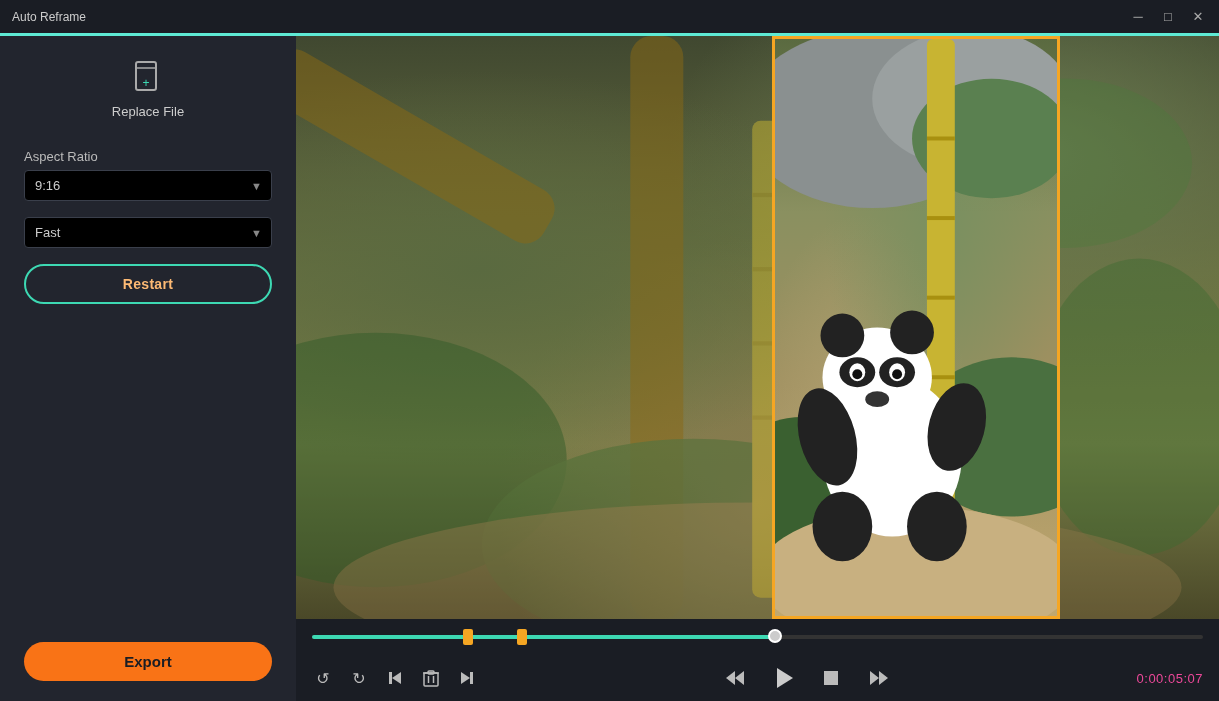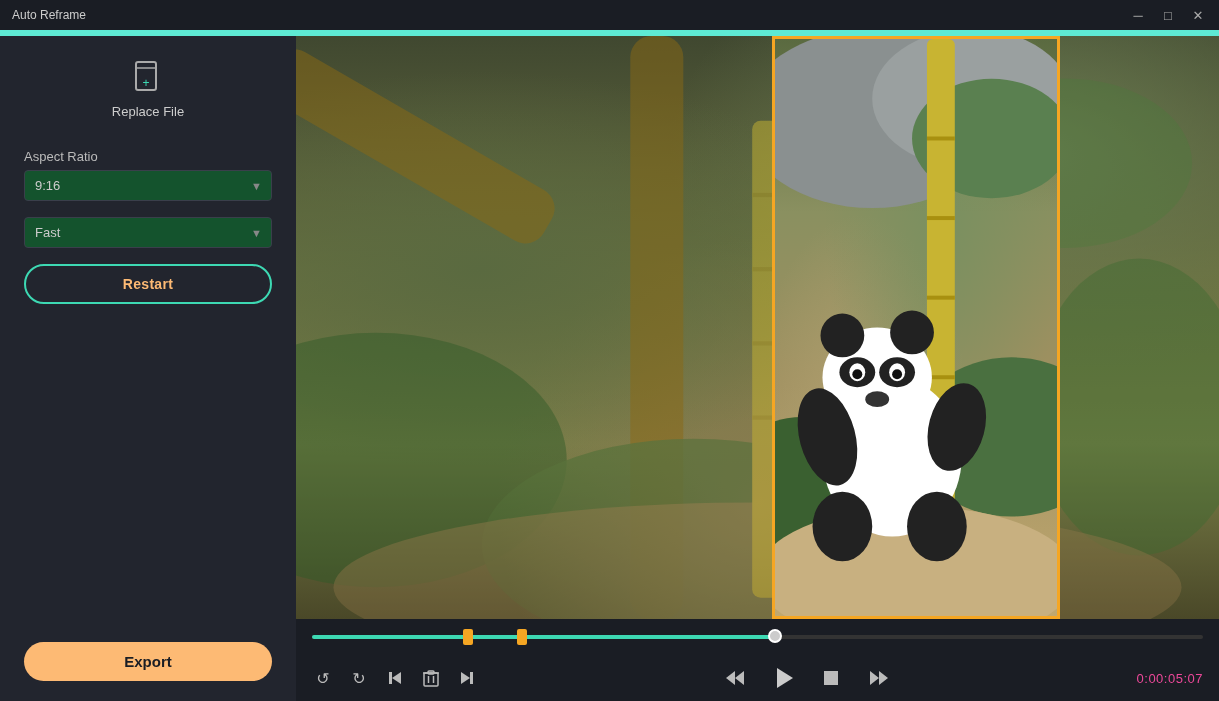--- a/index.html
+++ b/index.html
@@ -16,21 +16,21 @@
 
     
     .titlebar {
       height: 36px;
       background: #1a1d24;
       display: flex;
       align-items: center;
       justify-content: space-between;
       padding: 0 12px;
       flex-shrink: 0;
-      border-bottom: 6px solid #5eead4;
+      border-bottom: 3px solid #5eead4;
     }
     .titlebar-title {
       font-size: 12px;
       color: #bbb;
       flex: 1;
       text-align: center;
     }
     .titlebar-appname {
       font-size: 12px;
       color: #ccc;
@@ -129,21 +129,21 @@
       font-size: 13px;
       color: #bbb;
       margin-bottom: 6px;
     }
     .select-wrapper {
       position: relative;
       width: 100%;
     }
     .select-wrapper select {
       width: 100%;
-      background: #14532d;
+      background: #000000;
       border: 1px solid #3a3f4b;
       border-radius: 4px;
       color: #ccc;
       font-size: 13px;
       padding: 7px 30px 7px 10px;
       appearance: none;
       cursor: pointer;
       outline: none;
     }
     .select-arrow {
@@ -168,21 +168,21 @@
       cursor: pointer;
       margin-bottom: 12px;
       letter-spacing: 0.3px;
     }
 
     .spacer { flex: 1; }
 
     .export-btn {
       width: 100%;
       padding: 11px;
-      background: #fdba74;
+      background: #f97316;
       border: none;
       border-radius: 24px;
       color: #1a1d24;
       font-size: 15px;
       font-weight: 700;
       cursor: pointer;
       margin-top: 20px;
     }
 
     

